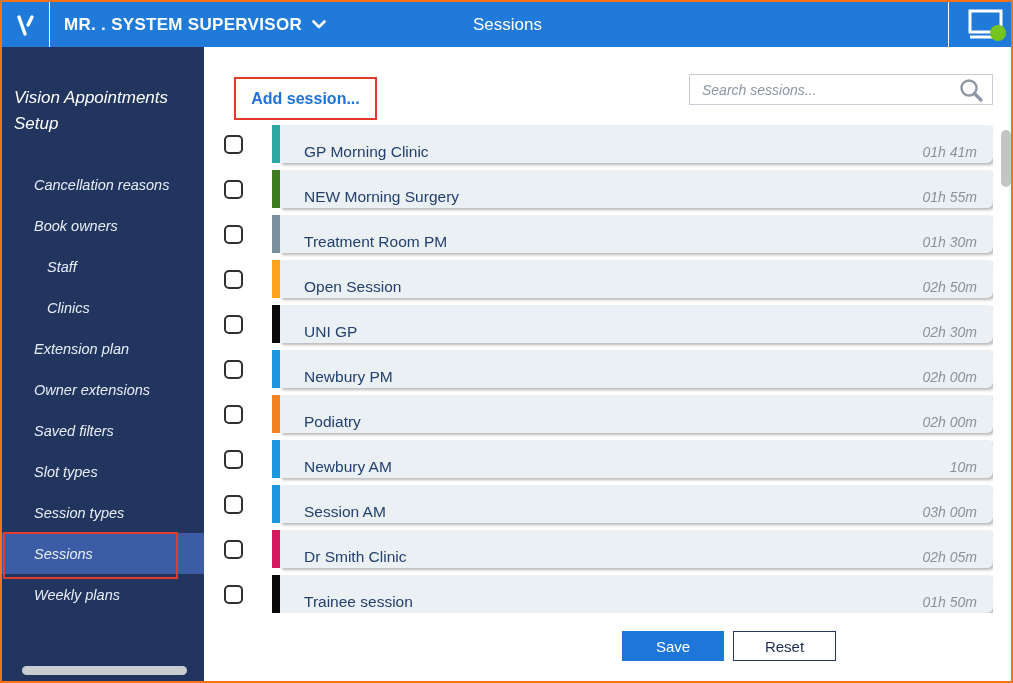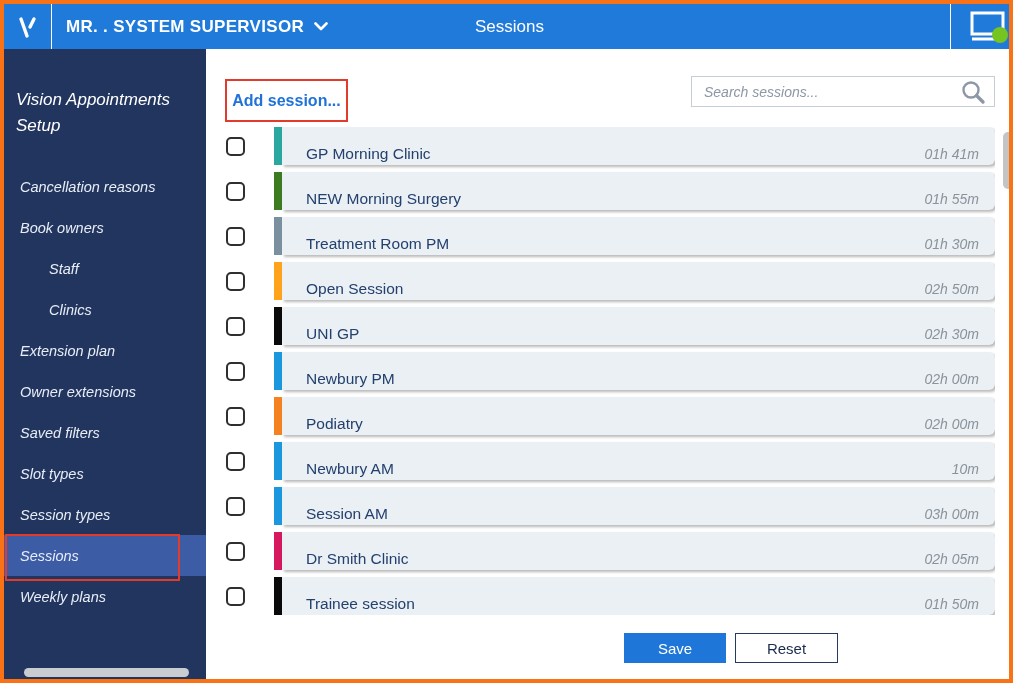--- a/index.html
+++ b/index.html
@@ -1,19 +1,19 @@
 <!DOCTYPE html>
 <html><head>
 <meta charset="utf-8">
 <style>
   * { margin:0; padding:0; box-sizing:border-box; }
   body { font-family:"Liberation Sans", sans-serif; background:#fff; }
   .screen {
     position:relative; width:1013px; height:683px;
-    border:4px solid #f97316; background:#e5e5e5; overflow:hidden;
+    border:2px solid #f97316; background:#e5e5e5; overflow:hidden;
   }
 
   
   .header {
     position:absolute; left:0; top:0; width:1011px; height:45px;
     background:#1f7ad9; display:flex; align-items:center; color:#fff;
   }
   .logo-box { width:47px; height:45px; display:flex; align-items:center; justify-content:center; }
   .header-sep { width:1px; height:45px; background:#fff; }
   .user-menu {
@@ -32,38 +32,38 @@
   .sidebar {
     position:absolute; left:0; top:45px; width:202px; height:636px;
     background:#22355f; color:#e8edf6;font-style:italic;
   }
   .sidebar-title {
     padding:38px 12px 0 12px; font-size:17px; line-height:26px; color:#fff;
   }
   .sidebar-menu { position:absolute; top:117px; left:0; width:100%; }
   .sidebar-item {
     position:relative; height:41px; display:flex; align-items:center;
-    padding-left:16px; font-size:14.5px; cursor:pointer; white-space:nowrap;
+    padding-left:32px; font-size:14.5px; cursor:pointer; white-space:nowrap;
   }
   .sidebar-item.indent { padding-left:45px; }
   .sidebar-item.selected { background:#3c5ca6; }
   .sidebar-item.annotated::after {
     content:""; position:absolute; left:1px; top:-1px; width:171px; height:43px;
     border:2px solid #e23b2c; pointer-events:none;
   }
   .sidebar-scrollbar {
     position:absolute; bottom:8px; left:20px; width:165px; height:9px;
     background:#c9ccd1; border-radius:5px; cursor:pointer;
   }
 
   
   .main { position:absolute; left:202px; top:45px; width:809px; height:636px; background:#fff; }
 
   .add-session-box {
-    position:absolute; left:19px; top:30px; width:123px; height:43px;
+    position:absolute; left:30px; top:30px; width:143px; height:43px;
     border:2px solid #e23b2c; display:flex; align-items:center; justify-content:center;
   }
   .add-session-link { color:#2072d8; font-size:16px; font-weight:bold; cursor:pointer; }
 
   .search-box {
     position:absolute; left:485px; top:27px; width:304px; height:31px;
     border:1px solid #c6cdd6; background:#fff; display:flex; align-items:center;
   }
   .search-input {
     flex:1; border:none; outline:none; height:100%; padding:0 6px 0 12px;

